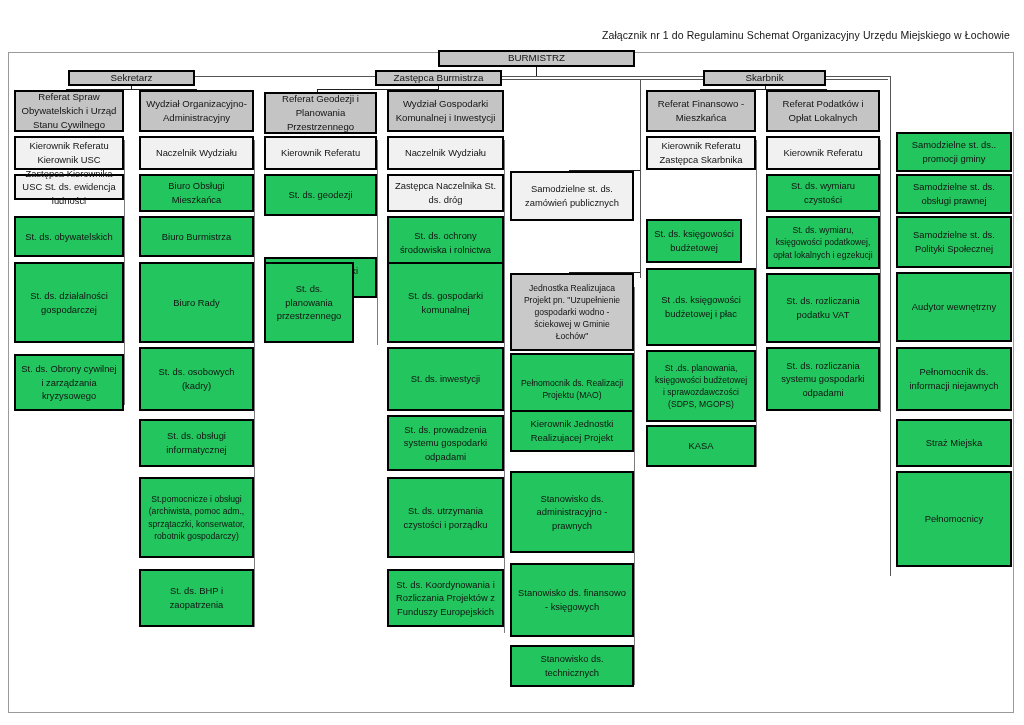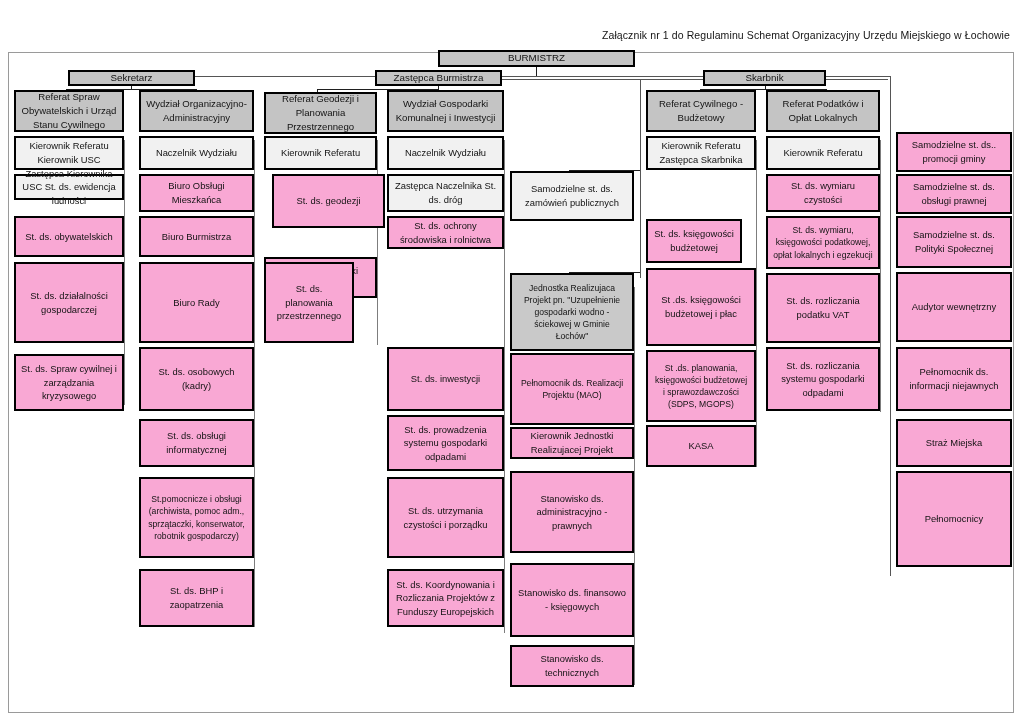--- a/index.html
+++ b/index.html
@@ -42,21 +42,21 @@
   .ln.dark{background:#1f1f1f;}
 
   
   .spine{position:absolute;width:1px;background:#7d7d7d;}
 
   
   .box{
     position:absolute;
     box-sizing:border-box;
     border:2px solid #000;
-    background:#f9a8d4;
+    background:#22c55e;
     display:flex;
     align-items:center;
     justify-content:center;
     text-align:center;
     font-size:9.4px;
     line-height:1.45;
     padding:3px 5px;
     color:#131313;
   }
   .box span{display:block;width:100%;}
@@ -142,21 +142,21 @@
   <div class="box lgray" style="left:14px;top:174px;width:110px;height:26px;">
     <span>Zastępca Kierownika USC St. ds. ewidencja ludności</span>
   </div>
   <div class="box" style="left:14px;top:216px;width:110px;height:41px;">
     <span>St. ds. obywatelskich</span>
   </div>
   <div class="box" style="left:14px;top:262px;width:110px;height:81px;">
     <span>St. ds. działalności gospodarczej</span>
   </div>
   <div class="box" style="left:14px;top:354px;width:110px;height:57px;">
-    <span>St. ds. Spraw cywilnej i zarządzania kryzysowego</span>
+    <span>St. ds. Obrony cywilnej i zarządzania kryzysowego</span>
   </div>
 
   <div class="box gray head" style="left:139px;top:90px;width:115px;height:42px;">
     <span>Wydział Organizacyjno- Administracyjny</span>
   </div>
   <div class="box lgray" style="left:139px;top:136px;width:115px;height:34px;">
     <span>Naczelnik Wydziału</span>
   </div>
   <div class="box" style="left:139px;top:174px;width:115px;height:38px;">
     <span>Biuro Obsługi Mieszkańca</span>
@@ -179,41 +179,44 @@
   <div class="box" style="left:139px;top:569px;width:115px;height:58px;">
     <span>St. ds. BHP i zaopatrzenia</span>
   </div>
 
   <div class="box gray head" style="left:264px;top:92px;width:113px;height:42px;">
     <span>Referat Geodezji i Planowania Przestrzennego</span>
   </div>
   <div class="box lgray" style="left:264px;top:136px;width:113px;height:34px;">
     <span>Kierownik Referatu</span>
   </div>
-  <div class="box" style="left:272px;top:174px;width:113px;height:54px;">
+  <div class="box" style="left:264px;top:174px;width:113px;height:42px;">
     <span>St. ds. geodezji</span>
   </div>
   <div class="box" style="left:264px;top:216px;width:113px;height:41px;margin-top:41px;">
     <span>St. ds. gospodarki gruntami</span>
   </div>
   <div class="box" style="left:264px;top:262px;width:90px;height:81px;">
     <span>St. ds. planowania przestrzennego</span>
   </div>
 
   <div class="box gray head" style="left:387px;top:90px;width:117px;height:42px;">
     <span>Wydział Gospodarki Komunalnej i Inwestycji</span>
   </div>
   <div class="box lgray" style="left:387px;top:136px;width:117px;height:34px;">
     <span>Naczelnik Wydziału</span>
   </div>
   <div class="box lgray" style="left:387px;top:174px;width:117px;height:38px;">
     <span>Zastępca Naczelnika St. ds. dróg</span>
   </div>
-  <div class="box" style="left:387px;top:216px;width:117px;height:33px;">
+  <div class="box" style="left:387px;top:216px;width:117px;height:54px;">
     <span>St. ds. ochrony środowiska i rolnictwa</span>
+  </div>
+  <div class="box" style="left:387px;top:262px;width:117px;height:81px;">
+    <span>St. ds. gospodarki komunalnej</span>
   </div>
   <div class="box" style="left:387px;top:415px;width:117px;height:56px;">
     <span>St. ds. prowadzenia systemu gospodarki odpadami</span>
   </div>
   <div class="box" style="left:387px;top:347px;width:117px;height:64px;">
     <span>St. ds. inwestycji</span>
   </div>
   <div class="box" style="left:387px;top:477px;width:117px;height:81px;">
     <span>St. ds. utrzymania czystości i porządku</span>
   </div>
@@ -223,35 +226,35 @@
 
   <div class="box lgray" style="left:510px;top:171px;width:124px;height:50px;">
     <span>Samodzielne st. ds. zamówień publicznych</span>
   </div>
   <div class="box mgray tiny" style="left:510px;top:273px;width:124px;height:78px;">
     <span>Jednostka Realizujaca Projekt pn.  "Uzupełnienie gospodarki wodno - ściekowej w Gminie Łochów"</span>
   </div>
   <div class="box tiny" style="left:510px;top:353px;width:124px;height:72px;">
     <span>Pełnomocnik ds. Realizacji Projektu  (MAO)</span>
   </div>
-  <div class="box" style="left:510px;top:427px;width:124px;height:32px;">
+  <div class="box" style="left:510px;top:410px;width:124px;height:42px;">
     <span>Kierownik Jednostki Realizujacej Projekt</span>
   </div>
   <div class="box" style="left:510px;top:471px;width:124px;height:82px;">
     <span>Stanowisko ds. administracyjno - prawnych</span>
   </div>
   <div class="box" style="left:510px;top:563px;width:124px;height:74px;">
     <span>Stanowisko ds. finansowo - księgowych</span>
   </div>
   <div class="box" style="left:510px;top:645px;width:124px;height:42px;">
     <span>Stanowisko ds. technicznych</span>
   </div>
 
   <div class="box gray head" style="left:646px;top:90px;width:110px;height:42px;">
-    <span>Referat Cywilnego - Budżetowy</span>
+    <span>Referat Finansowo - Mieszkańca</span>
   </div>
   <div class="box lgray" style="left:646px;top:136px;width:110px;height:34px;">
     <span>Kierownik Referatu Zastępca Skarbnika</span>
   </div>
   <div class="box" style="left:646px;top:219px;width:96px;height:44px;">
     <span>St. ds. księgowości budżetowej</span>
   </div>
   <div class="box" style="left:646px;top:268px;width:110px;height:78px;">
     <span>St .ds. księgowości budżetowej i płac</span>
   </div>

